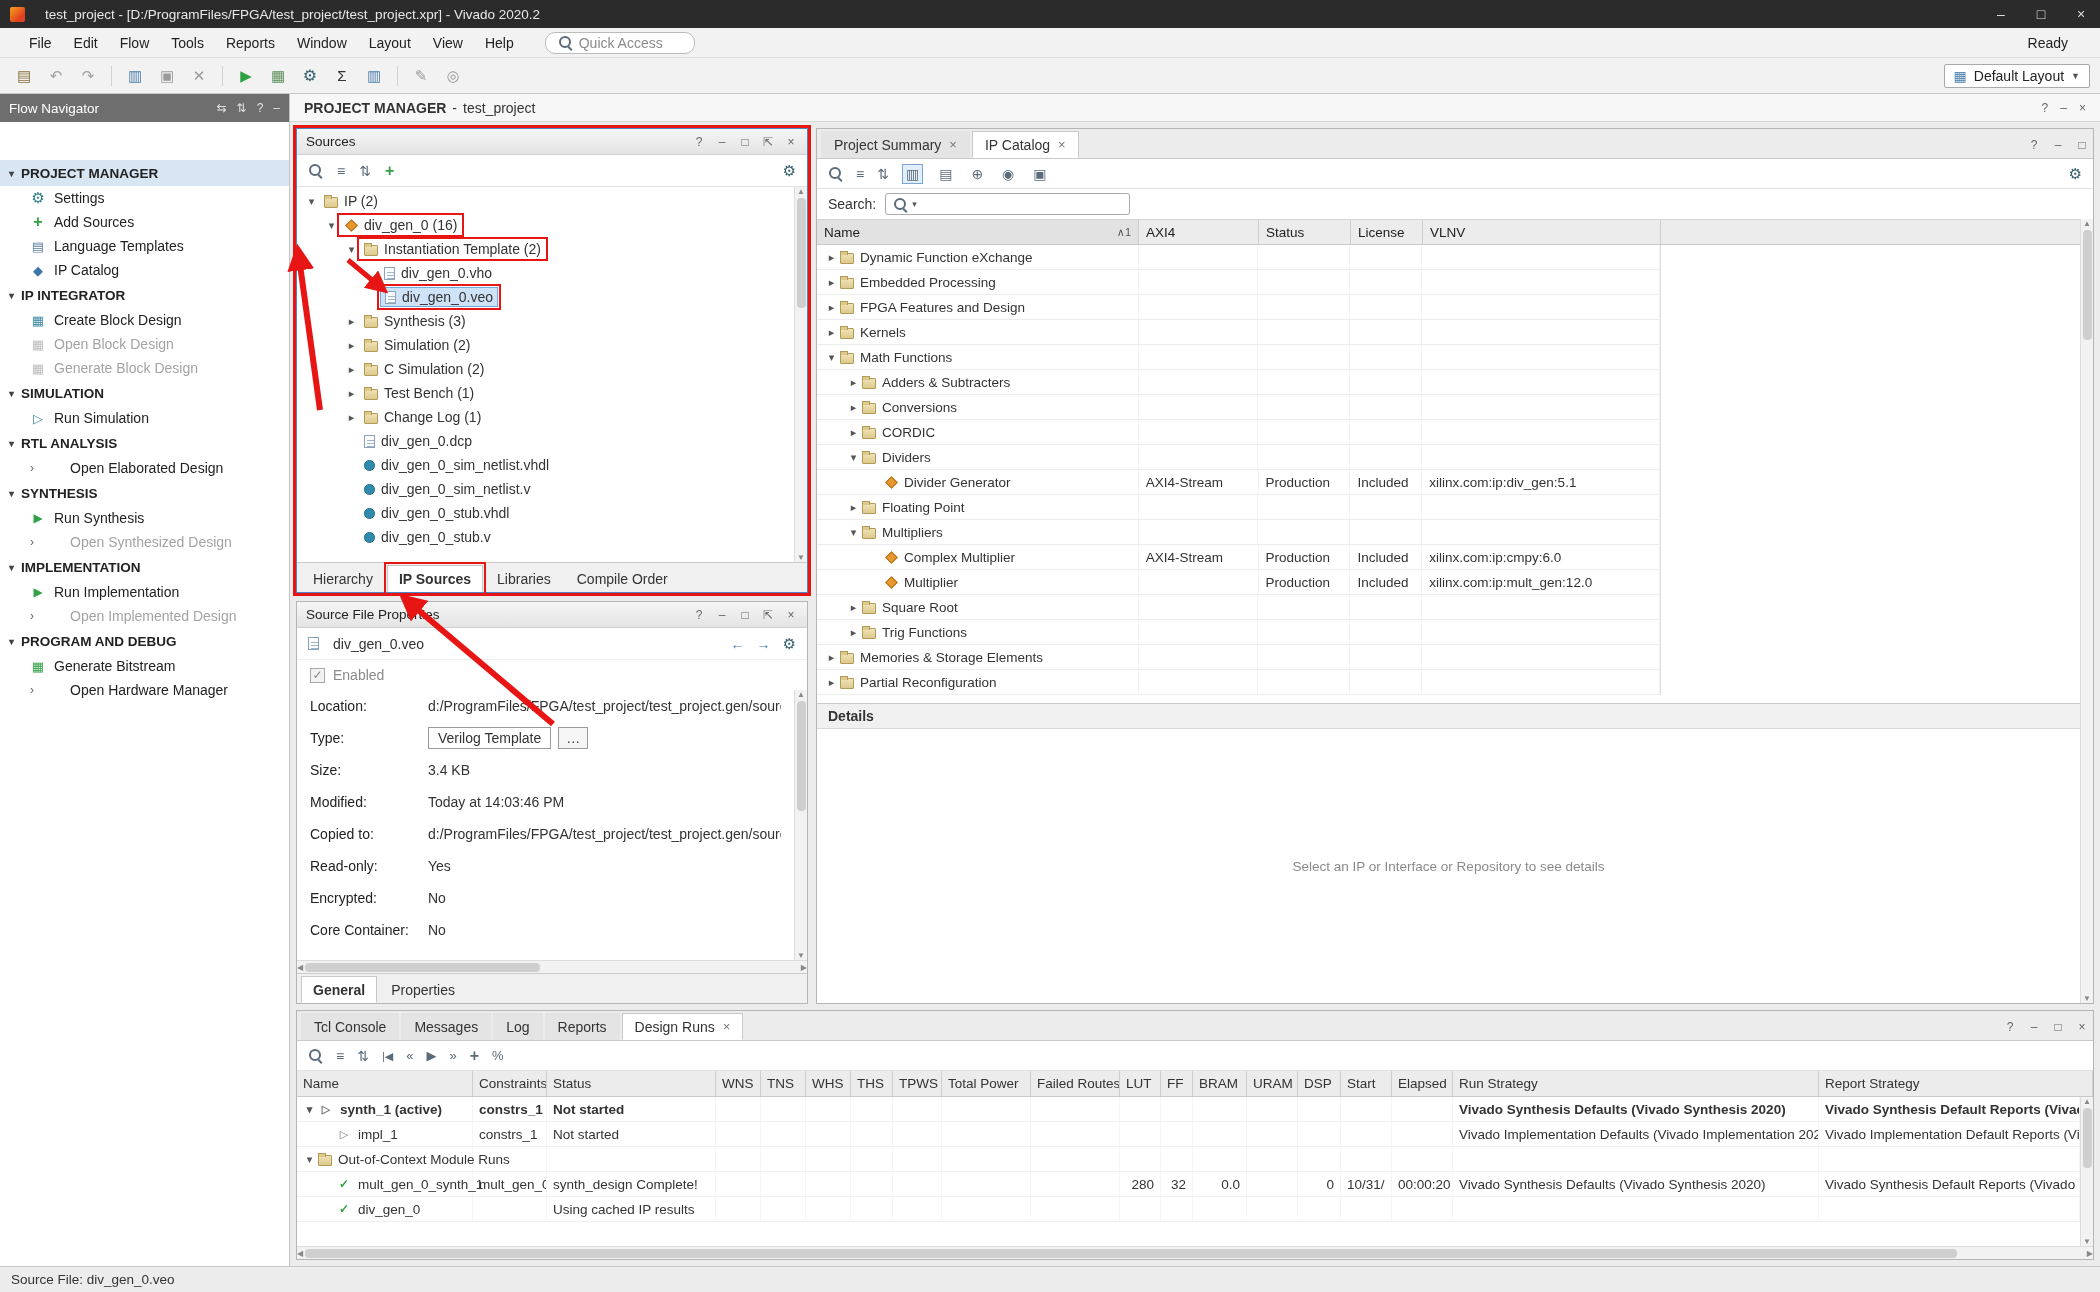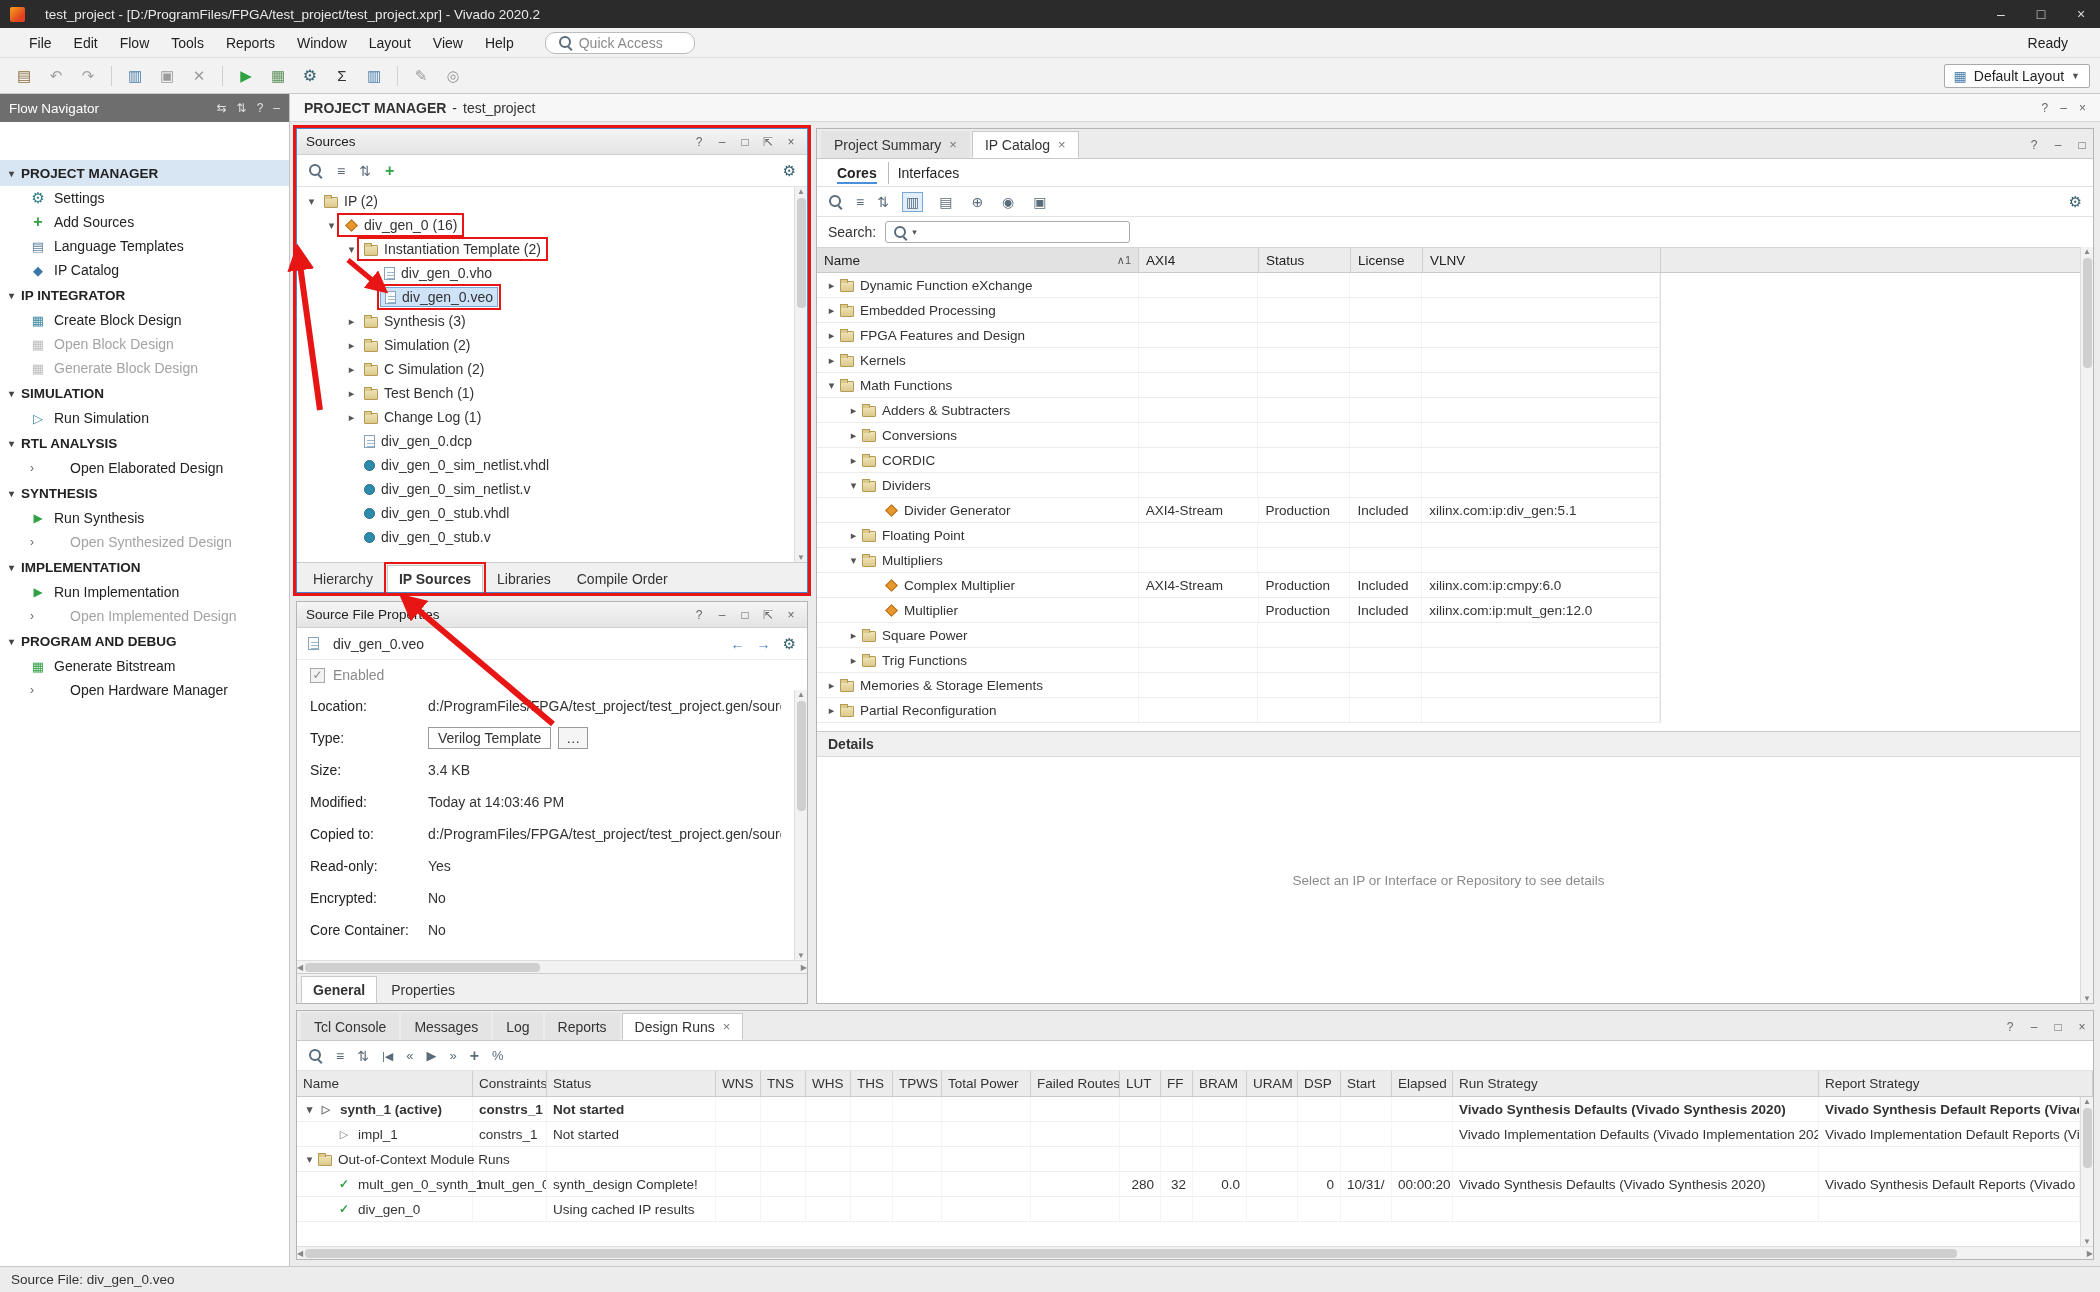--- a/index.html
+++ b/index.html
@@ -635,24 +635,20 @@
                     <span class="tab-label">IP Catalog</span>
                     <span class="tab-close">×</span>
                   </div>
                 </div>
               <span class="dt-icons">
                 <span class="ph ph-help"></span>
                 <span class="ph ph-min"></span>
                 <span class="ph ph-max"></span>
               </span>
             </div>
-            <div class="sub-tabs">
-                <div class="sub-tab active"><span class="tab-label">Cores</span></div>
-                <div class="sub-tab"><span class="tab-label">Interfaces</span></div>
-              </div>
             <div class="ipc-toolbar">
               <span class="mag"></span>
               <span class="pt pt-collapse"></span>
               <span class="pt pt-expand"></span>
               <span class="it it-tree pressed"></span>
               <span class="it it-group"></span>
               <span class="it it-wrench"></span>
               <span class="it it-lock"></span>
               <span class="it it-square"></span>
               <span class="pt pt-gear pt-right"></span>
@@ -836,21 +832,21 @@
                       </div>
                       <div class="ipc-cell" style="width: 120px;"></div>
                       <div class="ipc-cell" style="width: 92px;">Production</div>
                       <div class="ipc-cell" style="width: 72px;">Included</div>
                       <div class="ipc-cell" style="width: 238px;">xilinx.com:ip:mult_gen:12.0</div>
                     </div>
                     <div class="ipc-row">
                       <div class="ipc-cell" style="width: 322px; padding-left: 28px;">
                         <span class="tr-chev">▸</span>
                         <span class="ticn ticn-folder"></span>
-                        <span>Square Power</span>
+                        <span>Square Root</span>
                       </div>
                       <div class="ipc-cell" style="width: 120px;"></div>
                       <div class="ipc-cell" style="width: 92px;"></div>
                       <div class="ipc-cell" style="width: 72px;"></div>
                       <div class="ipc-cell" style="width: 238px;"></div>
                     </div>
                     <div class="ipc-row">
                       <div class="ipc-cell" style="width: 322px; padding-left: 28px;">
                         <span class="tr-chev">▸</span>
                         <span class="ticn ticn-folder"></span>

